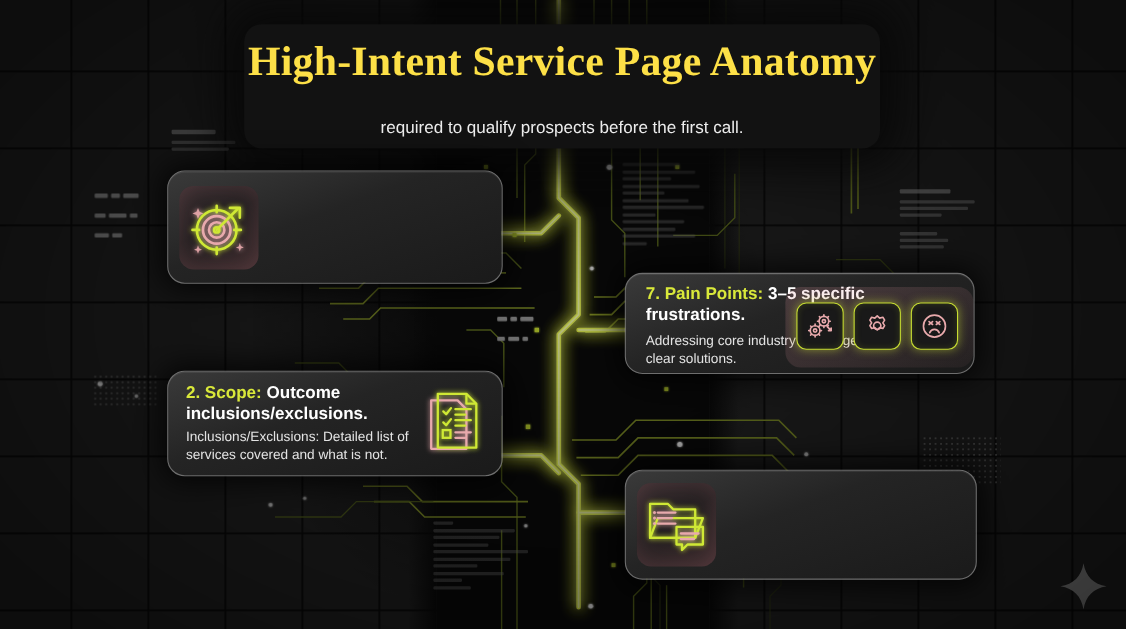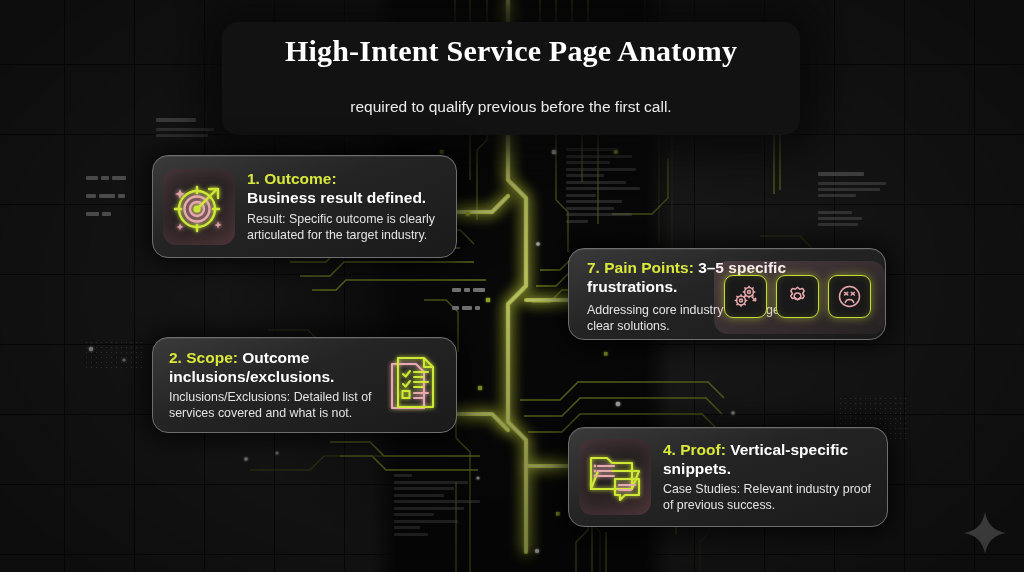--- a/index.html
+++ b/index.html
@@ -28,21 +28,21 @@
     background:radial-gradient(ellipse 55% 70% at 38% 50%,rgba(5,5,5,.92),rgba(5,5,5,0) 72%);}
 
   
   .circuit{position:absolute;inset:0;}
 
   
   .header{position:absolute;left:222px;top:22px;width:578px;height:113px;
     background:#121212;border-radius:16px;text-align:center;
     box-shadow:0 0 40px 18px rgba(8,8,8,.92);}
   .header h1{margin:0;padding:12px 0 0;font-family:"Liberation Serif",serif;
-    font-size:30px;font-weight:700;color:#ffffff;letter-spacing:.2px;}
+    font-size:38px;font-weight:700;color:#fde047;letter-spacing:.2px;}
   .header p{margin:6px 0 0;font-size:15.5px;line-height:1.42;color:#ececec;font-weight:400;}
 
   
   .card{position:absolute;border-radius:16px;
     background:linear-gradient(160deg,#3a3a3a 0%,#242424 42%,#1a1a1a 100%);
     border:1px solid #6e6e6e;
     box-shadow:0 0 26px 6px rgba(0,0,0,.75), inset 0 1px 0 rgba(255,255,255,.07);
     display:flex;align-items:center;box-sizing:border-box;}
   .card-body{flex:1 1 auto;min-width:0;}
   .ctitle{font-size:15.5px;font-weight:700;color:#ffffff;line-height:1.22;margin:0 0 3px;}
@@ -286,21 +286,21 @@
   <svg class="sparkle" style="left:962px;top:510px;" width="46" height="46" viewBox="0 0 46 46">
     <path d="M23 2 C25 14 32 21 44 23 C32 25 25 32 23 44 C21 32 14 25 2 23 C14 21 21 14 23 2 Z" fill="#9a9a9a"></path>
   </svg>
 
   <div class="bg-vignette"></div>
 
   <div class="header">
     <h1>High-Intent Service Page Anatomy</h1>
     <p>
       <br>
-      <span>required to qualify previous before the first call.</span>
+      <span>required to qualify prospects before the first call.</span>
     </p>
   </div>
 
   <div class="card" id="card1">
     <div class="icon-tile tile-72">
       <svg width="62" height="62" viewBox="0 0 62 62" filter="url(#softGlow)">
         <g fill="none" stroke-width="2.4">
           <circle cx="29" cy="33" r="18" class="ny" stroke="#cfe834"></circle>
           <circle cx="29" cy="33" r="12.5" stroke="#e8a9ac"></circle>
           <circle cx="29" cy="33" r="7" stroke="#e8a9ac"></circle>
@@ -308,27 +308,20 @@
           <path d="M29 11 v6 M29 49 v6 M7 33 h6 M45 33 h6" stroke="#cfe834" stroke-linecap="round"></path>
           <path d="M29 33 L48 14" stroke="#cfe834" stroke-linecap="round"></path>
           <path d="M41 13 h9 v9" stroke="#cfe834" stroke-linecap="round" stroke-linejoin="round"></path>
         </g>
         <g fill="#e8a9ac" opacity=".9">
           <path d="M12 13 l1.4 3.6 L17 18 l-3.6 1.4 L12 23 l-1.4 -3.6 L7 18 l3.6 -1.4 Z"></path>
           <path d="M12 47 l1 2.6 L15.6 51 l-2.6 1 L12 54.6 l-1 -2.6 L8.4 51 l2.6 -1 Z"></path>
           <path d="M50 45 l1 2.6 L53.6 49 l-2.6 1 L50 52.6 l-1 -2.6 L46.4 49 l2.6 -1 Z"></path>
         </g>
       </svg>
-    </div>
-    <div class="card-body">
-      <div class="ctitle">
-        <span class="k">1. Outcome:</span><br>
-        <span>Business result defined.</span>
-      </div>
-      <p class="cdesc">Result: Specific outcome is clearly articulated for the target industry.</p>
     </div>
   </div>
 
   <div class="card" id="card2">
     <div class="c2wrap">
       <div class="c2text">
         <div class="ctitle">
           <span class="k">7. Pain Points:</span>
           <span>3–5 specific frustrations.</span>
         </div>
@@ -396,22 +389,15 @@
         </g>
         <g fill="#e8a9ac" opacity=".95">
           <circle cx="11" cy="20" r="1.4"></circle>
             <circle cx="11" cy="25" r="1.4"></circle>
             <circle cx="11" cy="30" r="1.4"></circle>
         </g>
         <path d="M31 33 h24 v16 h-14 l-5 5 v-5 h-5 Z" stroke="#cfe834" stroke-linejoin="round"></path>
         <path d="M35 39 h16 M35 44 h12" stroke="#e8a9ac" stroke-linecap="round"></path>
       </svg>
     </div>
-    <div class="card-body">
-      <div class="ctitle">
-        <span class="k">4. Proof:</span>
-        <span>Vertical-specific snippets.</span>
-      </div>
-      <p class="cdesc">Case Studies: Relevant industry proof of previous success.</p>
-    </div>
   </div>
 
 </div>
 
 </body></html>

